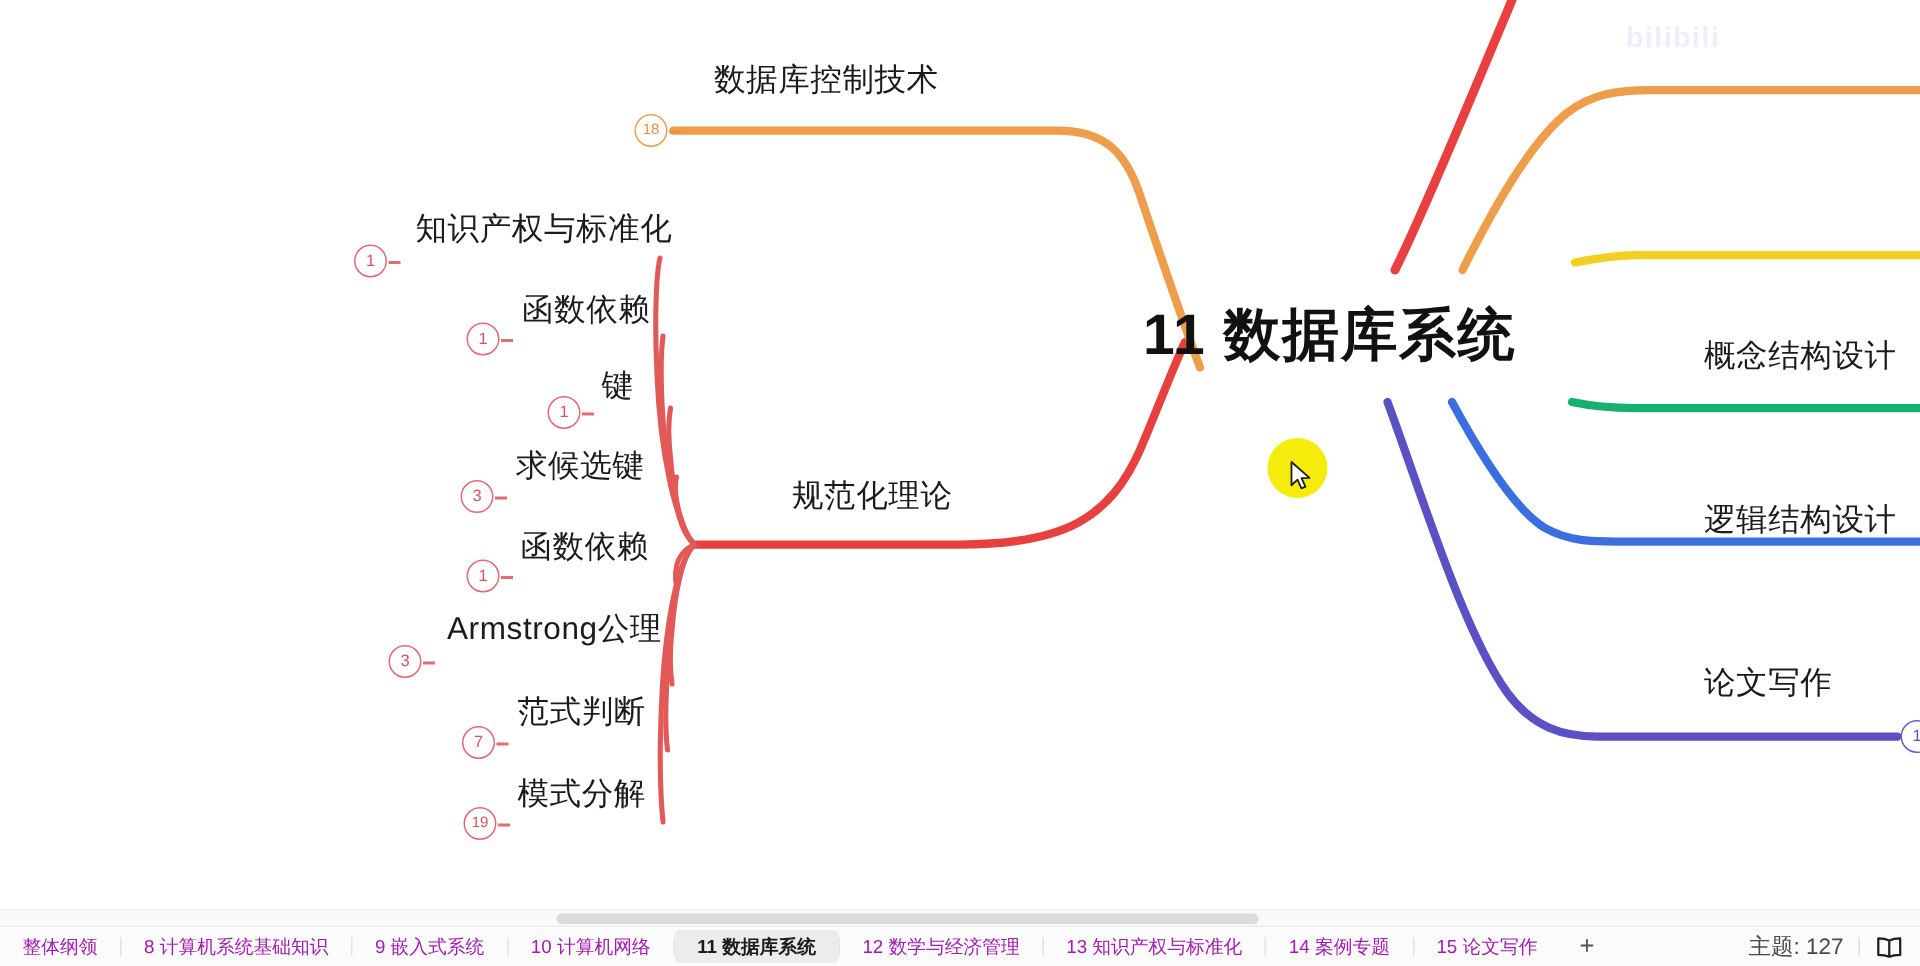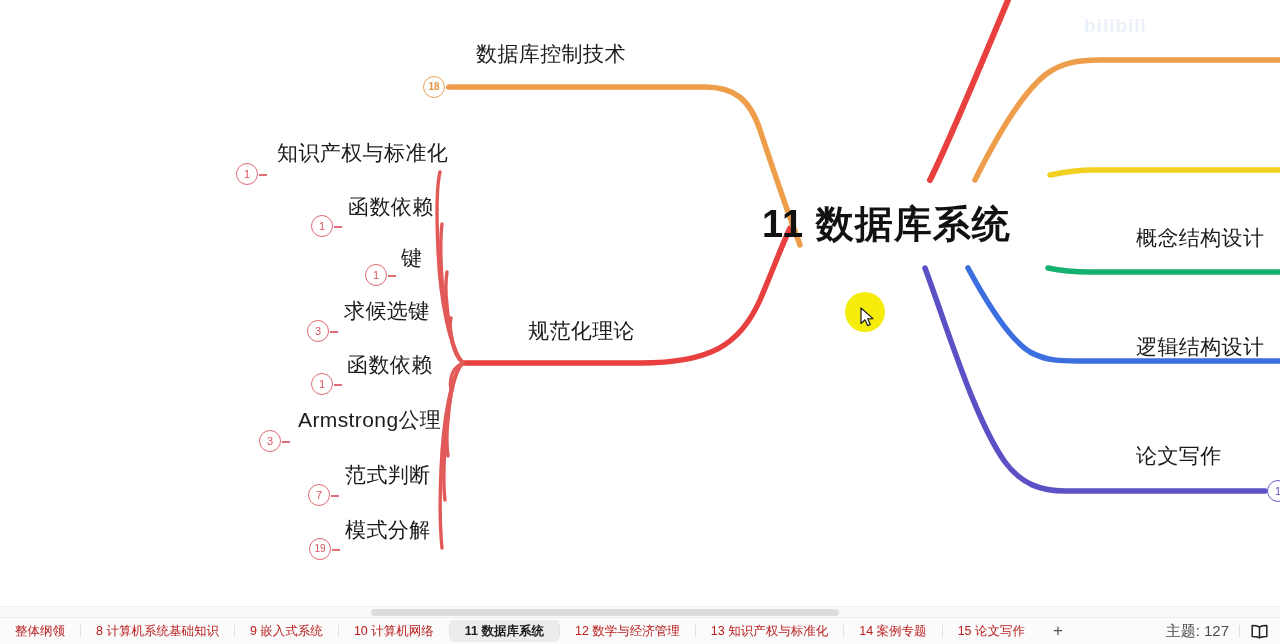--- a/index.html
+++ b/index.html
@@ -161,21 +161,21 @@
     display: flex;
     align-items: center;
     box-sizing: border-box;
   }
   .tab {
     position: relative;
     padding: 0 15px;
     height: 22px;
     line-height: 22px;
     font-size: 12.5px;
-    color: #b91c1c;
+    color: #a21caf;
     border-radius: 3px;
     white-space: nowrap;
     cursor: default;
   }
   .tab.active {
     background: #ececec;
     color: #1c1c1c;
     font-weight: bold;
   }
   .tab-sep {
@@ -256,21 +256,21 @@
     </g>
 
     <g fill="none" stroke="#5c51c4" stroke-width="5.5" stroke-linecap="round">
       <path d="M925,268 C948,330 975,420 1005,462 C1022,485 1042,491 1065,491 L1265,491"></path>
     </g>
   </svg>
 
   <div class="root-title">11 数据库系统</div>
 
   <div class="node" style="left:476px; top:41px;">数据库控制技术</div>
-  <div class="badge orange wide" style="left:423px; top:76px;font-weight:bold;">18</div>
+  <div class="badge orange wide" style="left:423px; top:76px;">18</div>
 
   <div class="node" style="left:528px; top:318px;">规范化理论</div>
 
   <div class="node r" style="left:277px; top:140px;">知识产权与标准化</div>
   <div class="badge" style="left:236px; top:163px;">1</div>
 
   <div class="node r" style="left:348px; top:194px;">函数依赖</div>
   <div class="badge" style="left:311px; top:215px;">1</div>
 
   <div class="node r" style="left:401px; top:245px;">键</div>

